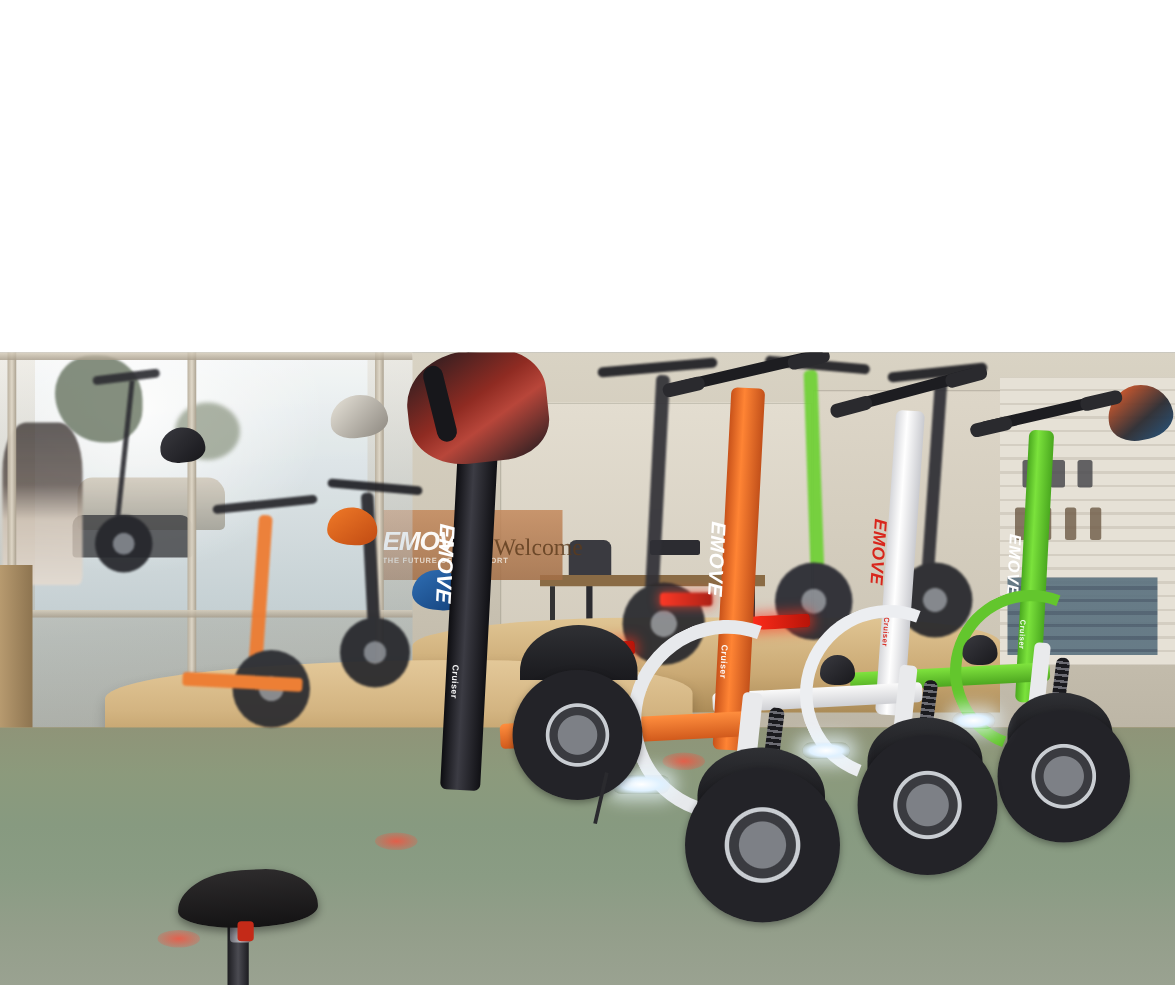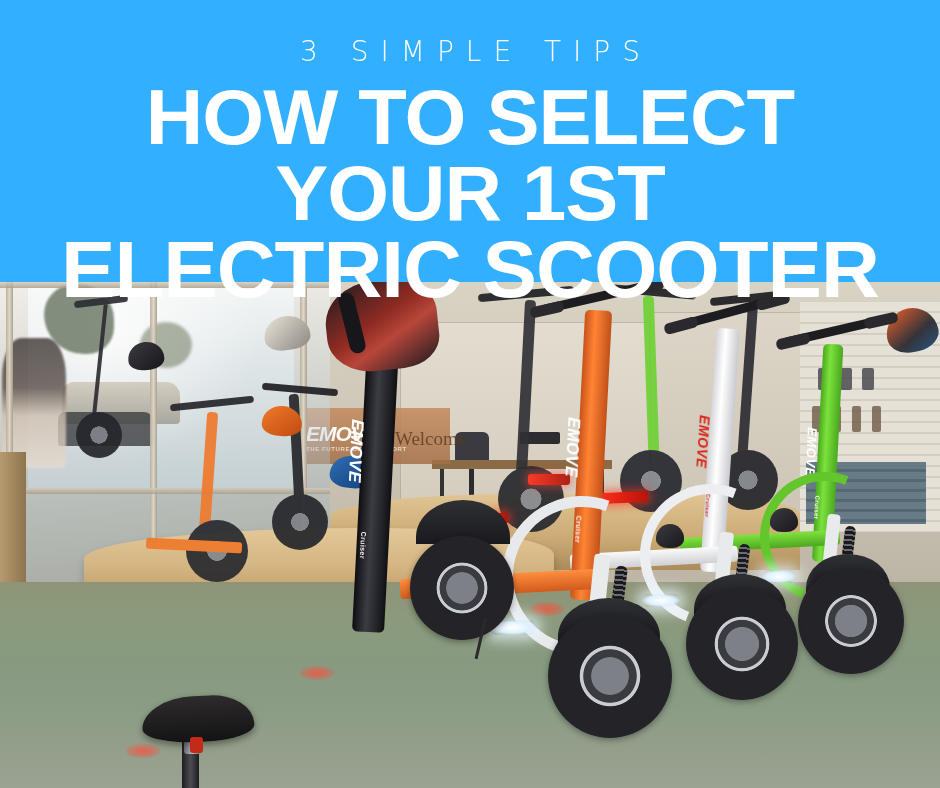--- a/index.html
+++ b/index.html
@@ -520,20 +520,14 @@
       <div style="position:absolute;left:190px;top:455px;width:13px;height:16px;background:#c42a18;border-radius:3px;"></div>
 
       <div class="arc" style="left:268px; top:510px; width:182px; height:182px;
            border-width:12px; border-top-color:#e9ebee; border-left-color:#e9ebee;
            transform:rotate(-26deg);"></div>
 
     </div>
 
   </div>
 
-  <div class="banner">
-    <div class="eyebrow">3 SIMPLE TIPS</div>
-    <div class="headline hl1">HOW TO SELECT</div>
-    <div class="headline hl2">YOUR 1ST</div>
-    <div class="headline hl3">ELECTRIC SCOOTER</div>
-  </div>
 
 </div>
 
 </body></html>

